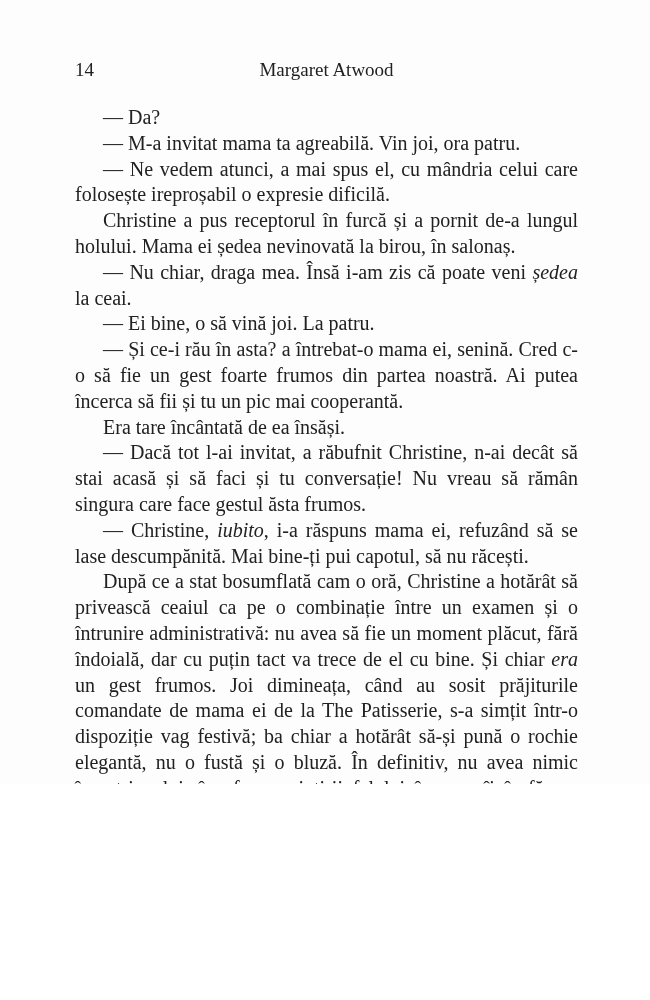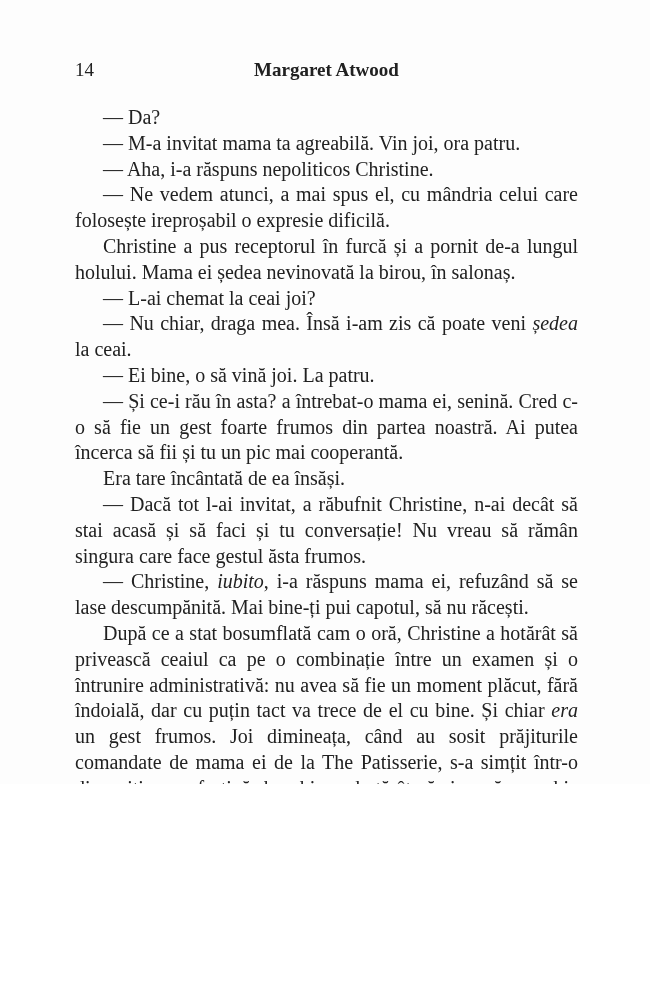--- a/index.html
+++ b/index.html
@@ -26,21 +26,20 @@
     text-align: center;
     white-space: nowrap;
   }
   .page-number {
     position: absolute;
     left: 0;
     top: 0;
   }
   .running-head {
     display: inline-block;
-    font-weight: bold;
   }
   .body-text {
     margin-top: 24px;
     font-size: 20px;
     line-height: 25.8px;
     text-align: justify;
     hyphens: manual;
   }
   .body-text p {
     margin: 0;
@@ -55,24 +54,22 @@
 <body>
 
 <div class="page">
   <header class="running-header">
     <span class="page-number">14</span>
     <span class="running-head">Margaret Atwood</span>
   </header>
   <main class="body-text" id="paragraphs">
       <p><span>— Da?</span></p>
       <p><span>— M-a invitat mama ta agreabilă. Vin joi, ora patru.</span></p>
-      <p><span>— Aha, i-a răspuns nepoliticos Christine.</span></p>
       <p><span>— Ne vedem atunci, a mai spus el, cu mândria celui care folosește ireproșabil o expresie dificilă.</span></p>
       <p><span>Christine a pus receptorul în furcă și a pornit de-a lungul holului. Mama ei ședea nevinovată la birou, în salonaș.</span></p>
-      <p><span>— L-ai chemat la ceai joi?</span></p>
       <p><span>— Nu chiar, draga mea. Însă i-am zis că poate veni </span><em>ședea</em><span> la ceai.</span></p>
       <p><span>— Ei bine, o să vină joi. La patru.</span></p>
       <p><span>— Și ce-i rău în asta? a întrebat-o mama ei, senină. Cred c-o să fie un gest foarte frumos din partea noastră. Ai putea încerca să fii și tu un pic mai cooperantă.</span></p>
       <p><span>Era tare încântată de ea însăși.</span></p>
       <p><span>— Dacă tot l-ai invitat, a răbufnit Christine, n-ai decât să stai acasă și să faci și tu conversație! Nu vreau să rămân singura care face gestul ăsta frumos.</span></p>
       <p><span>— Christine, </span><em>iubito</em><span>, i-a răspuns mama ei, refuzând să se lase descumpănită. Mai bine-ți pui capotul, să nu răcești.</span></p>
       <p><span>După ce a stat bosumflată cam o oră, Christine a hotărât să privească ceaiul ca pe o combinație între un examen și o întrunire administrativă: nu avea să fie un moment plăcut, fără îndoială, dar cu puțin tact va trece de el cu bine. Și chiar </span><em>era</em><span> un gest frumos. Joi dimineața, când au sosit prăjiturile comandate de mama ei de la The Patisserie, s-a simțit într-o dispoziție vag festivă; ba chiar a hotărât să-și pună o rochie elegantă, nu o fustă și o bluză. În definitiv, nu avea nimic împotriva lui, în afara amintirii felului în care îi înșfăcase racheta și apoi brațul. A înăbușit rapid o imagine imposibilă care i-a răsărit în minte: ea, fugărită prin sufragerie, ferindu-se de el și apărându-se, aruncând în el cu pernele de pe</span></p>
     </main>
 </div>
 

